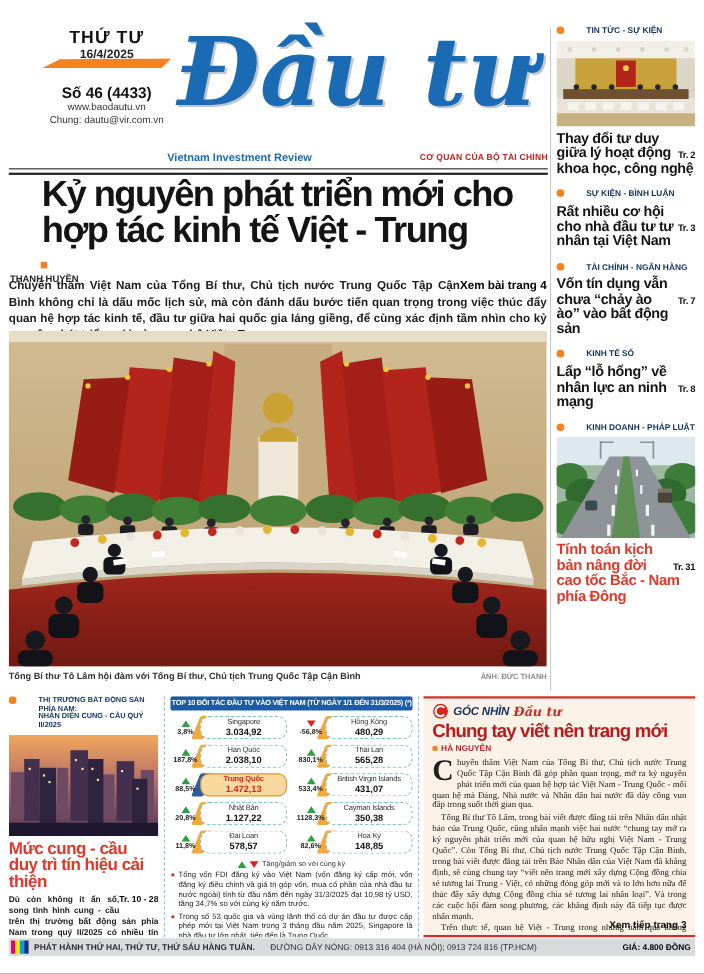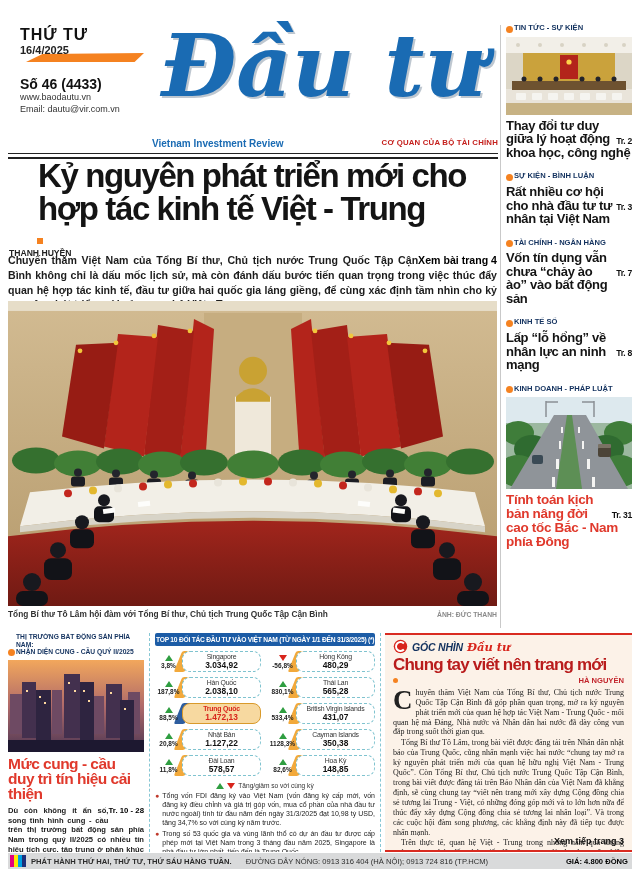--- a/index.html
+++ b/index.html
@@ -1,19 +1,19 @@
 <!DOCTYPE html>
 <html><head>
 <meta charset="utf-8">
 <style>
   html,body{margin:0;padding:0;background:#888;}
   .page{position:relative;width:640px;height:885px;background:#fff;overflow:hidden;
         font-family:"Liberation Sans",sans-serif;color:#1a1a1a;}
   
-  .issue-block{position:absolute;left:20px;top:26px;width:130px;text-align:left;}
+  .issue-block{position:absolute;left:32px;top:26px;width:130px;text-align:center;}
   .m-day{font-size:16px;font-weight:bold;letter-spacing:1px;color:#111;}
   .m-date{font-size:11px;font-weight:bold;position:relative;z-index:2;color:#222;}
   .wedge{width:118px;height:9px;margin:-3px auto 0;background:#f58220;
          clip-path:polygon(0 100%,14% 10%,100% 0,92% 100%);}
   .m-issue{font-size:14px;font-weight:bold;margin-top:14px;color:#111;}
   .m-site{font-size:9px;color:#333;line-height:1.3;}
   .logo{position:absolute;left:146px;top:8px;width:356px;text-align:center;
         font-family:"DejaVu Serif",serif;font-style:italic;font-weight:bold;
         font-size:86px;line-height:1.35;color:#1a6bb3;
         text-shadow:2px 2px 0 rgba(110,130,150,.45);}
@@ -34,21 +34,21 @@
   .lead-photo{position:absolute;left:8px;top:301px;width:489px;height:305px;}
   .lead-photo svg{width:100%;height:100%;display:block;}
   .caption-row{position:absolute;left:8px;top:609px;width:489px;display:flex;
                justify-content:space-between;align-items:baseline;}
   .caption{font-size:8.3px;font-weight:bold;color:#333;}
   .credit{font-size:6.8px;color:#8a8a8a;font-weight:bold;}
   
   .v-divider{position:absolute;left:500px;top:25px;width:1px;height:603px;background:#c9c9c9;}
   .sidebar{position:absolute;left:506px;top:24px;width:126px;}
   .sb-item{margin-bottom:13px;}
-  .kicker{display:flex;align-items:flex-end;gap:1px;font-size:7.6px;font-weight:bold;
+  .kicker{display:flex;align-items:flex-start;gap:20px;font-size:7.6px;font-weight:bold;
           color:#12315e;margin-bottom:4px;line-height:1.15;}
   .dot{width:7px;height:7px;border-radius:50%;background:#f58220;flex:none;}
   .sb-photo{width:126px;margin-bottom:4px;}
   .sb-photo svg{display:block;width:100%;}
   .sb-headline{font-size:13px;font-weight:bold;color:#141414;line-height:1.04;letter-spacing:-.3px;}
   .sb-headline.red{color:#e0392c;font-size:13.5px;}
   .sb-page{float:right;font-size:8.6px;font-weight:bold;color:#111;margin-top:18px;}
   
   .prop{position:absolute;left:8px;top:633px;width:136px;height:219px;overflow:hidden;}
   .prop .kicker{font-size:6.7px;}
@@ -88,21 +88,21 @@
   .opinion{position:absolute;left:385px;top:633px;width:247px;height:219px;box-sizing:border-box;
            background:#fcf2e8;border-top:2px solid #d92b21;border-bottom:2px solid #d92b21;
            padding:4px 8px 14px;overflow:hidden;}
   .op-head{display:flex;align-items:center;gap:4px;margin-bottom:2px;}
   .op-sec{font-size:10.5px;font-weight:bold;font-style:italic;color:#12315e;letter-spacing:-.2px;}
   .op-brand{font-size:11.5px;font-weight:bold;font-style:italic;color:#d8251c;
             font-family:"DejaVu Serif",serif;}
   .op-headline{font-size:17px;font-weight:700;color:#b91c1c;letter-spacing:-.8px;line-height:1.05;
                white-space:nowrap;overflow:hidden;}
   .op-author{display:flex;align-items:center;gap:3px;font-size:7.6px;font-weight:bold;
-             color:#c2242b;margin:2px 0 3px;justify-content:space-between;}
+             color:#c2242b;margin:2px 0 3px;}
   .op-author .dot{width:5px;height:5px;}
   .op-body{font-family:"Liberation Serif",serif;font-size:8px;line-height:1.24;
            text-align:justify;color:#222;}
   .op-body p{margin:0 0 1px;}
   .op-body p + p{text-indent:8px;}
   .op-body p.first::first-letter{float:left;font-size:27px;line-height:22px;font-weight:bold;
            padding:1px 3px 0 0;font-family:"Liberation Serif",serif;}
   .op-more{position:absolute;right:8px;bottom:4px;font-family:"Liberation Sans",sans-serif;
            font-size:9px;font-weight:bold;color:#111;}
   
@@ -118,21 +118,21 @@
 <body>
 
 <div class="page">
 
   <div class="issue-block">
     <div class="m-day">THỨ TƯ</div>
     <div class="m-date">16/4/2025</div>
     <div class="wedge"></div>
     <div class="m-issue">Số 46 (4433)</div>
     <div class="m-site">www.baodautu.vn</div>
-    <div class="m-site">Email: dautu@vir.com.vn</div>
+    <div class="m-site">Chung: dautu@vir.com.vn</div>
   </div>
   <div class="logo">Đầu tư</div>
   <div class="vir">Vietnam Investment Review</div>
   <div class="agency">CƠ QUAN CỦA BỘ TÀI CHÍNH</div>
   <div class="double-rule"></div>
 
   <div class="headline">Kỷ nguyên phát triển mới cho hợp tác kinh tế Việt - Trung</div>
   <div class="byline">
     <span class="sq"></span>
     <span>THANH HUYỀN</span>

